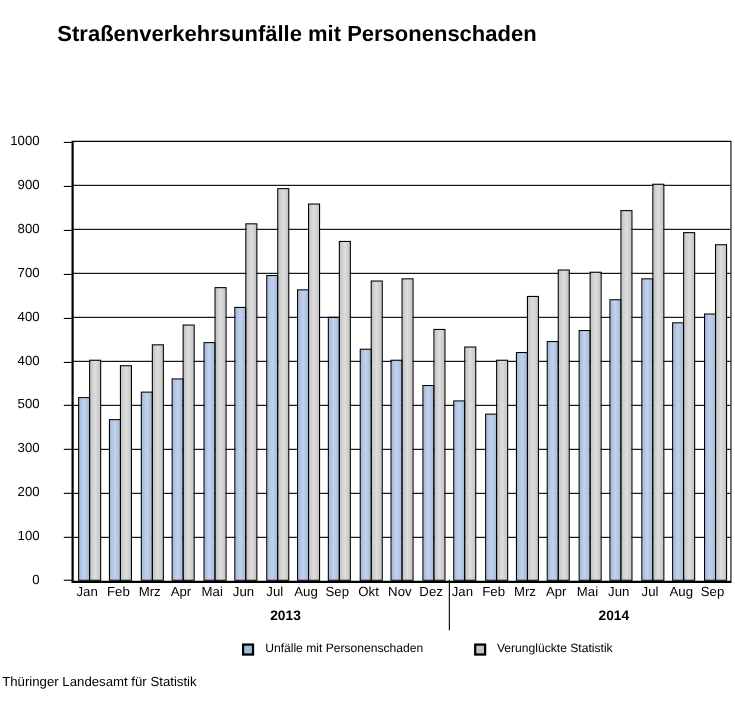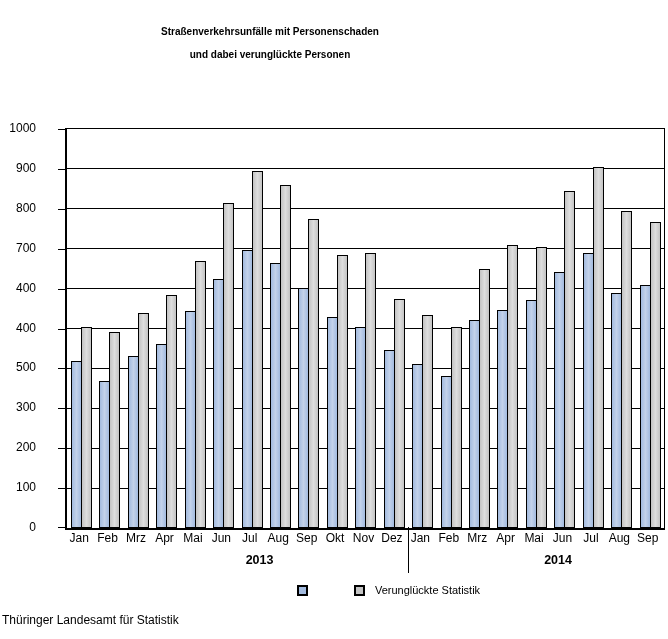--- a/index.html
+++ b/index.html
@@ -3,21 +3,21 @@
 <meta charset="utf-8">
 <style>
   html,body{margin:0;padding:0;}
   body{
     width:668px;height:639px;background:#ffffff;position:relative;
     font-family:"Liberation Sans","DejaVu Sans",sans-serif;color:#000;
     overflow:hidden;
   }
   .title{
     position:absolute;top:20px;left:0;width:540px;text-align:center;
-    font-size:10px;font-weight:bold;line-height:23px;
+    font-size:20px;font-weight:bold;line-height:23px;
   }
   #plot{
     position:absolute;left:65px;top:128px;width:597px;height:399px;
     border-left:2px solid #000;border-bottom:2px solid #000;
     border-top:1px solid #000;border-right:1px solid #000;
     box-sizing:content-box;background:#fff;
   }
   .gridline{position:absolute;left:0;width:100%;height:1px;background:#000;}
   .ytick{position:absolute;left:-9px;width:8px;height:1px;background:#000;}
   #yaxis{position:absolute;left:0;top:128px;width:56px;height:401px;}
@@ -34,21 +34,20 @@
   .legend-item{display:flex;align-items:center;}
   .legend-swatch{width:7px;height:7px;border:2px solid #000;display:inline-block;}
   .legend-label{margin-left:10px;font-size:11px;}
   .footer{position:absolute;left:2px;top:613px;font-size:12px;}
 </style>
 </head>
 <body>
 
 <div class="title">
   <div>Straßenverkehrsunfälle mit Personenschaden</div>
-  <div>und dabei verunglückte Personen</div>
 </div>
 
 <div id="yaxis">
     <div class="ylabel" style="top: 392px;">0</div>
     <div class="ylabel" style="top: 352.1px;">100</div>
     <div class="ylabel" style="top: 312.2px; margin-left: 40px;">200</div>
     <div class="ylabel" style="top: 272.3px;">300</div>
     <div class="ylabel" style="top: 232.4px;">500</div>
     <div class="ylabel" style="top: 192.5px;">400</div>
     <div class="ylabel" style="top: 152.6px;">400</div>
@@ -142,20 +141,21 @@
     <div class="month-label" style="left: 483.286px; width: 28.4286px;">Jun</div>
     <div class="month-label" style="left: 511.714px; width: 28.4286px;">Jul</div>
     <div class="month-label" style="left: 540.143px; width: 28.4286px;">Aug</div>
     <div class="month-label" style="left: 568.571px; width: 28.4286px;">Sep</div>
   </div>
 <div id="divider" style="left: 408.143px; top: 527px; height: 46px;"></div>
 
 <div id="legend">
     <div class="legend-item">
       <span class="legend-swatch" style="background: rgb(163, 187, 223);"></span>
+      <span class="legend-label">Unfälle mit Personenschaden</span>
     </div>
     <div class="legend-item">
       <span class="legend-swatch" style="background: rgb(196, 196, 196);"></span>
       <span class="legend-label">Verunglückte Statistik</span>
     </div>
   </div>
 
 <div class="footer">Thüringer Landesamt für Statistik</div>
 
 <div class="year-label" style="left: 259.571px;">2013</div>

